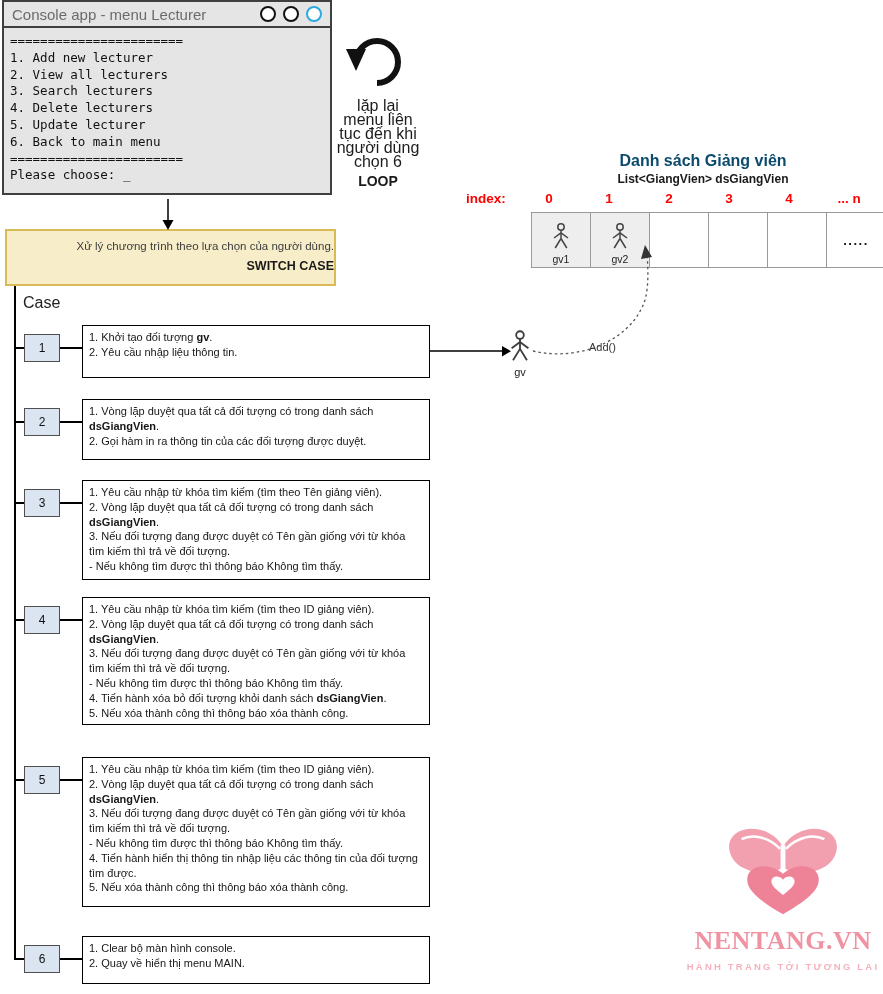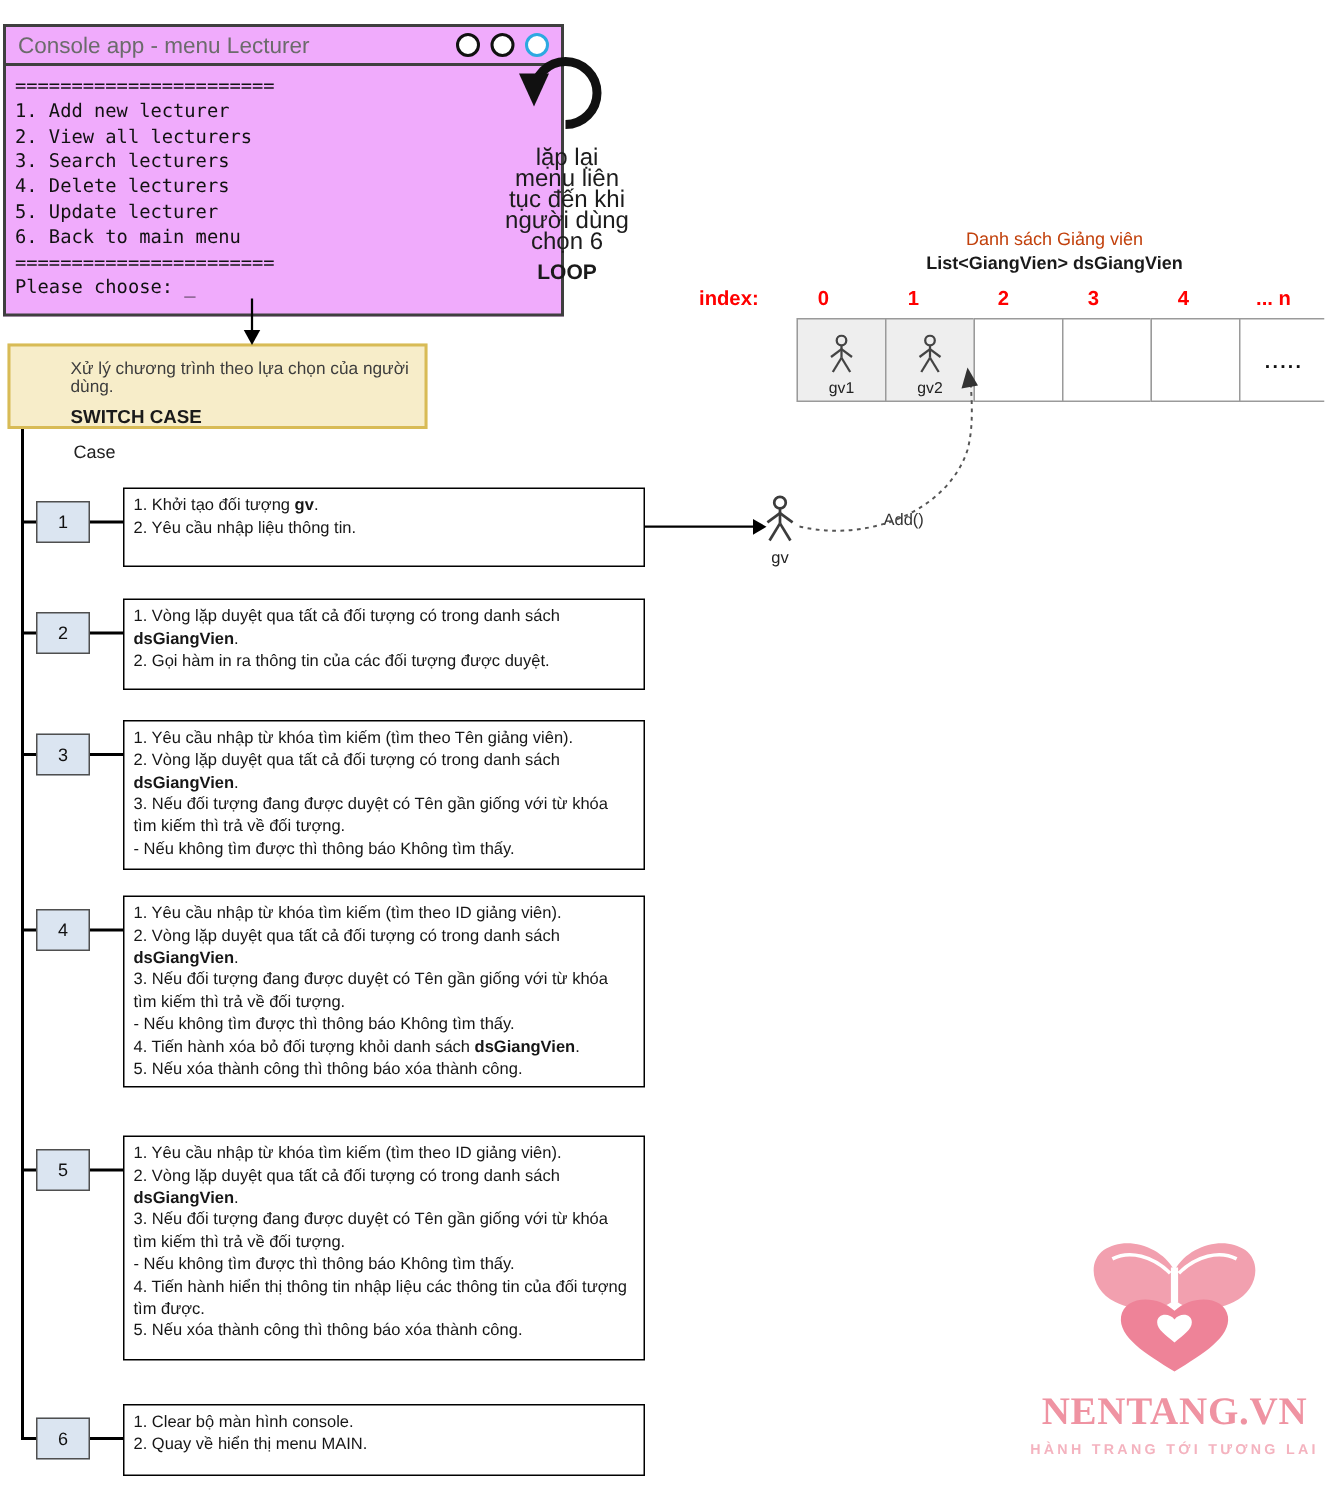--- a/index.html
+++ b/index.html
@@ -2,59 +2,59 @@
 <html style="--accent-red: #ff0000; --switch-bg: #f7edc9; --switch-border: #d8bb56; --case-box-bg: #dbe5f1; --window-circle-blue: #2da9e1; --logo-pink: #ef93a2; --logo-pink-light: #f4b3bf;"><head>
 <meta charset="utf-8">
 <style>
   * { margin:0; padding:0; box-sizing:border-box; }
   html,body { background:#fff; }
   body { font-family:"Liberation Sans", sans-serif; color:#111; }
   .canvas { position:relative; width:883px; height:994px; background:#fff; overflow:hidden; }
   .overlay { position:absolute; left:0; top:0; z-index:5; pointer-events:none; }
 
   
-  .console { position:absolute; left:2px; top:16px; width:374px; height:195px; border:2px solid #3f3f3f; background:#f0abfc; }
+  .console { position:absolute; left:2px; top:0; width:330px; height:195px; border:2px solid #3f3f3f; background:#e5e5e5; }
   .console-titlebar { display:flex; align-items:center; height:26px; border-bottom:2px solid #3f3f3f; padding:0 8px; }
   .console-title { font-size:15px; color:#6b6b6b; white-space:nowrap; }
   .win-circles { margin-left:auto; display:flex; gap:7px; }
   .win-circle { width:16px; height:16px; border-radius:50%; border:2px solid #111; background:#fff; }
   .win-circle.blue { border-color:var(--window-circle-blue,#2da9e1); }
   .console-body { padding:5px 6px 0 6px; font-family:"DejaVu Sans Mono", monospace; font-size:12.5px; color:#111; }
   .console-body .t-line { line-height:16.8px; white-space:pre; }
 
   
   .loop-caption { position:absolute; left:336px; top:99px; width:84px; text-align:center; font-size:16px; line-height:14px; color:#1c1c1c; }
   .loop-label { position:absolute; left:336px; top:173px; width:84px; text-align:center; font-size:14px; font-weight:bold; color:#1a1a1a; }
 
   
-  .switch-box { position:absolute; left:5px; top:229px; width:280px; height:57px; background:var(--switch-bg,#f7edc9); border:2px solid var(--switch-border,#d8bb56); text-align:left;padding-left:40px; }
+  .switch-box { position:absolute; left:5px; top:229px; width:331px; height:57px; background:var(--switch-bg,#f7edc9); border:2px solid var(--switch-border,#d8bb56); text-align:right;padding-left:40px; }
   .switch-line1 { margin-top:9px; font-size:11.5px; color:#3d3d3d; }
   .switch-line2 { margin-top:7px; font-size:12.5px; font-weight:bold; color:#1a1a1a; }
 
   
   .spine { position:absolute; left:14px; top:286px; width:2px; height:674px; background:#000; }
-  .case-label { position:absolute; left:23px; top:294px; font-size:12px; color:#222;margin-left:26px; }
+  .case-label { position:absolute; left:23px; top:294px; font-size:16px; color:#222; }
   .case-row { position:absolute; left:14px; width:440px; }
   .cr1{top:325px}.cr2{top:399px}.cr3{top:480px}.cr4{top:597px}.cr5{top:757px}.cr6{top:936px}
   .tick-l { position:absolute; left:0; top:22px; width:10px; height:2px; background:#000; }
   .numbox { position:absolute; left:10px; top:9px; width:36px; height:28px; background:var(--case-box-bg,#dbe5f1); border:1px solid #4f4f4f; display:flex; align-items:center; justify-content:center; font-size:12px; color:#111; }
   .tick-r { position:absolute; left:46px; top:22px; width:22px; height:2px; background:#000; }
   .descbox { position:absolute; left:68px; top:0; width:348px; border:1px solid #000; background:#fff; padding:4px 6px; font-size:11px; color:#161616; }
   .descbox .t-line { line-height:14.8px; }
   .cr1 .descbox{min-height:53px} .cr2 .descbox{min-height:61px} .cr3 .descbox{min-height:100px}
   .cr4 .descbox{min-height:128px} .cr5 .descbox{min-height:150px} .cr6 .descbox{min-height:48px}
 
   
   .actor { position:absolute; left:508px; top:330px; }
   .actor-label { position:absolute; left:505px; top:366px; width:30px; text-align:center; font-size:11px; color:#222; }
   .add-label { position:absolute; left:589px; top:341px; font-size:11px; color:#333; }
 
   
   .list-titles { position:absolute; left:553px; top:152px; width:300px; text-align:center; }
-  .list-title { font-size:12px; font-weight:normal; color:#c2410c; }
+  .list-title { font-size:16px; font-weight:bold; color:#0c4a6e; }
   .list-subtitle { font-size:12px; font-weight:bold; color:#1a1a1a; margin-top:2px; }
   .index-label { position:absolute; left:466px; top:191px; font-size:13.5px; font-weight:bold; color:var(--accent-red,#f00); }
   .index-row { position:absolute; left:519px; top:191px; display:flex; }
   .index-row span { width:60px; text-align:center; font-size:13.5px; font-weight:bold; color:var(--accent-red,#f00); }
   .cells { position:absolute; left:519px; top:212px; display:flex; }
   .cell { width:60px; height:56px; border:1px solid #9a9a9a; margin-left:-1px; background:#fff; display:flex; flex-direction:column; align-items:center; justify-content:flex-end; padding-bottom:2px; }
   .cell:first-child { margin-left:12px; }
   .cell.filled { background:#eeeeee; }
   .cell .fig { margin-bottom:3px; }
   .cell-label { font-size:10.5px; color:#222; }

